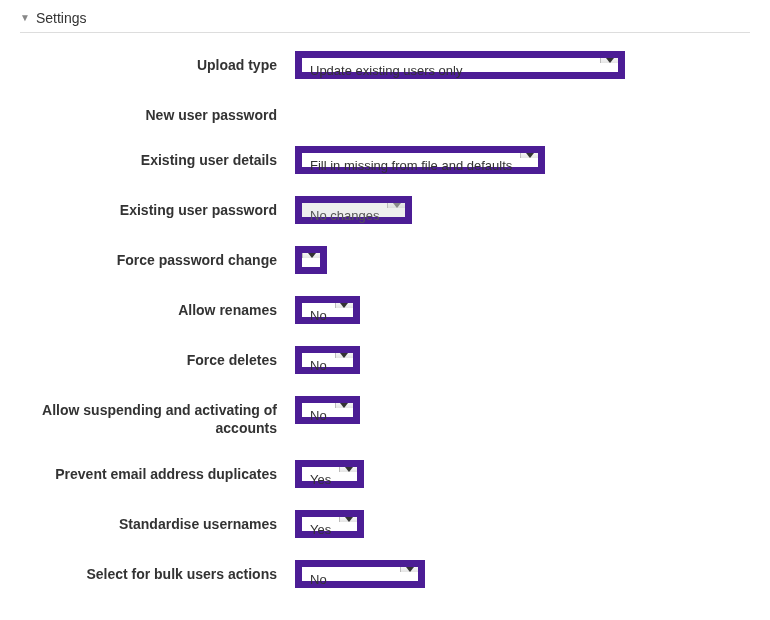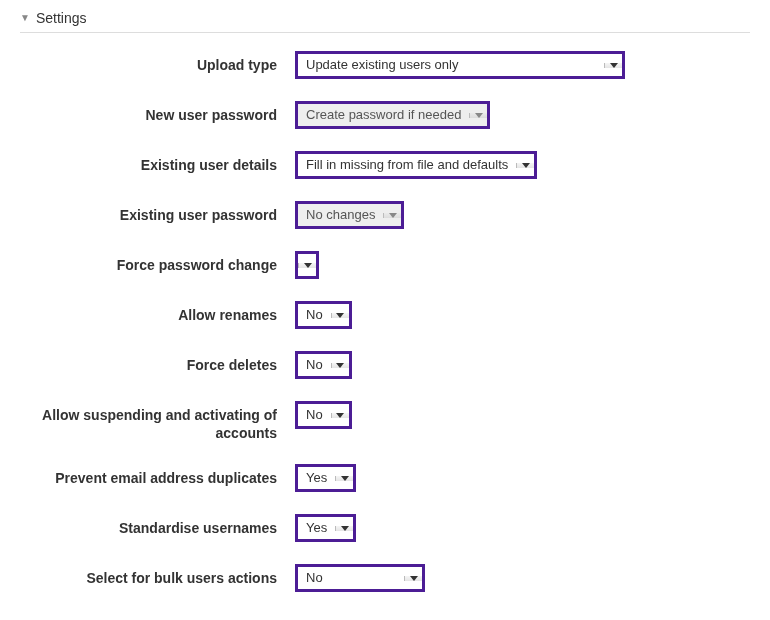--- a/index.html
+++ b/index.html
@@ -43,22 +43,22 @@
       font-weight: bold;
       color: #333;
       font-size: 14px;
       line-height: 1.3;
     }
     .form-control {
       flex: 0 0 auto;
     }
     .select-wrap {
       display: inline-flex;
-      align-items: center;
-      border: 3px solid #4c1d95;
+      align-items: flex-start;
+      border: 7px solid #4c1d95;
       background: #fff;
       height: 28px;
     }
     .select-wrap.disabled {
       background: #eee;
       color: #555;
     }
     .select-wrap .select-text {
       padding: 5px 8px 5px 8px;
       font-size: 13px;
@@ -100,30 +100,20 @@
         <svg viewBox="0 0 8 5">
             <path d="M0 0 L8 0 L4 5 Z" fill="#333"></path>
           </svg>
       </span>
     </div>
   </div>
 </div>
 
 <div class="form-row">
   <div class="form-label">New user password</div>
-  <div class="form-control">
-    <div class="select-wrap disabled">
-      <span class="select-text">Create password if needed</span>
-      <span class="select-btn">
-        <svg viewBox="0 0 8 5">
-            <path d="M0 0 L8 0 L4 5 Z" fill="#888"></path>
-          </svg>
-      </span>
-    </div>
-  </div>
 </div>
 
 <div class="form-row">
   <div class="form-label">Existing user details</div>
   <div class="form-control">
     <div class="select-wrap">
       <span class="select-text">Fill in missing from file and defaults</span>
       <span class="select-btn">
         <svg viewBox="0 0 8 5">
             <path d="M0 0 L8 0 L4 5 Z" fill="#333"></path>

